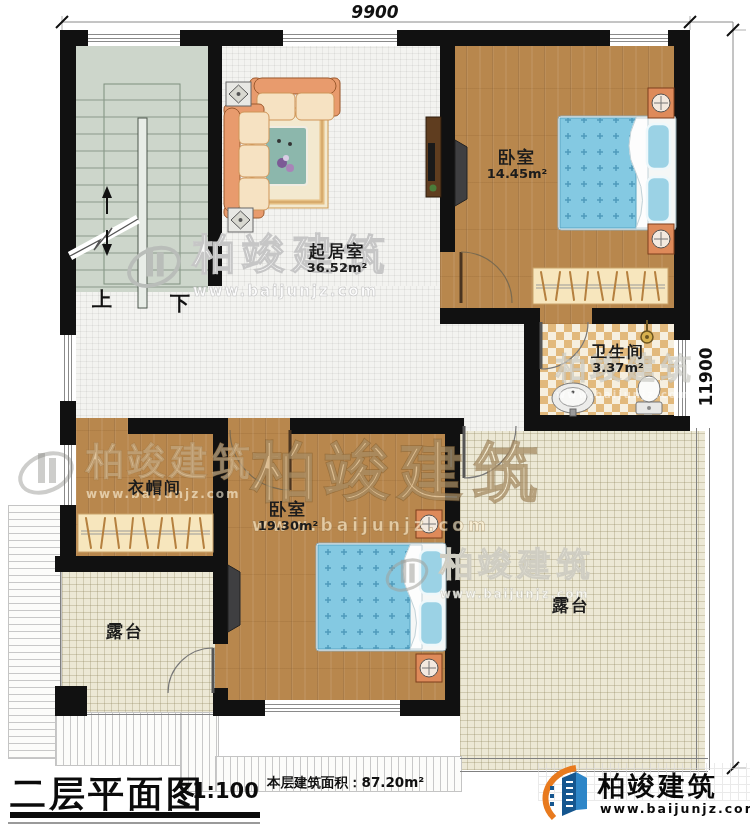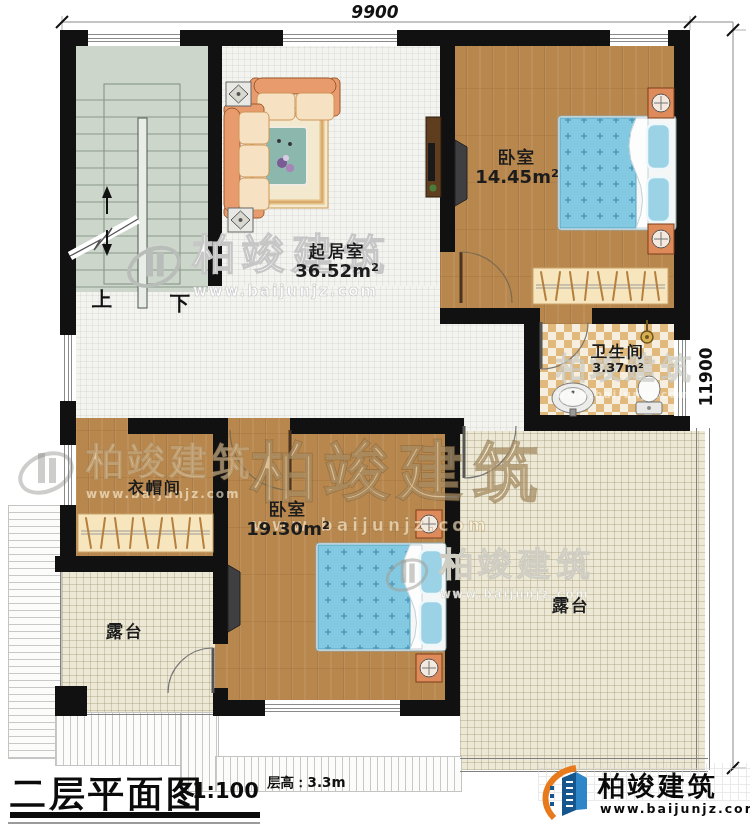--- a/index.html
+++ b/index.html
@@ -25,21 +25,21 @@
   .winh{position:absolute;background:#fff;background-image:
      linear-gradient(180deg,transparent 0 4px,#8a8a8a 4px 5px,transparent 5px 8px,#8a8a8a 8px 9px,transparent 9px 11px,#8a8a8a 11px 12px,transparent 12px 16px);}
   .winv{position:absolute;background:#fff;background-image:
      linear-gradient(90deg,transparent 0 4px,#8a8a8a 4px 5px,transparent 5px 8px,#8a8a8a 8px 9px,transparent 9px 11px,#8a8a8a 11px 12px,transparent 12px 16px);}
   .hatchh{position:absolute;background-color:#fcfcfa;border:1px solid #c4c4c4;background-image:
      repeating-linear-gradient(0deg,#c8c8c8 0 1px,transparent 1px 7px);}
   .hatchv{position:absolute;background-color:#fcfcfa;border:1px solid #c4c4c4;background-image:
      repeating-linear-gradient(90deg,#c8c8c8 0 1px,transparent 1px 7px);}
   .rlabel{position:absolute;text-align:center;font-weight:bold;color:#1c1c1c;line-height:1.1;}
   .rname{font-size:17px;letter-spacing:2px;}
-  .rarea{font-size:18px;}
+  .rarea{font-size:13px;}
   .updown{position:absolute;font-weight:bold;font-size:20px;color:#111;}
   .dimlabel{position:absolute;font-weight:bold;font-size:17px;color:#111;text-align:center;}
   .wm{position:absolute;display:flex;align-items:center;gap:10px;pointer-events:none;white-space:nowrap;}
   .wm .chars{font-weight:bold;display:block;}
   .wm .url{font-weight:bold;display:block;letter-spacing:2px;}
   .wm-a .chars{font-size:42px;letter-spacing:8px;color:rgba(252,252,252,.92);-webkit-text-stroke:1px #c6c6c6;}
   .wm-a .url{font-size:15px;color:rgba(252,252,252,.95);-webkit-text-stroke:.6px #c6c6c6;}
   .wm-b .chars{font-size:38px;letter-spacing:4px;color:rgba(255,246,224,.55);-webkit-text-stroke:1px rgba(150,110,60,.45);}
   .wm-b .url{font-size:12px;color:rgba(255,246,224,.6);}
   .wm-c .chars{font-size:64px;letter-spacing:10px;color:rgba(255,244,214,.5);-webkit-text-stroke:1.4px rgba(120,85,40,.5);}
@@ -355,21 +355,21 @@
 
   <div class="dimlabel" style="left:340px;top:2px;width:70px;font-style:italic;">9900</div>
   <div class="dimlabel" style="left:666px;top:367px;width:80px;transform:rotate(-90deg);">11900</div>
 
   <div class="brand-grid"></div>
   <div class="tb-title">二层平面图</div>
   <div class="tb-scale">1:100</div>
   <div class="tb-line1"></div>
   <div class="tb-line2"></div>
   <div class="tb-info">
-    <div>层高：3.3m</div>
+    <div>本层建筑面积：87.20m²</div>
   </div>
   <svg class="abs" style="left:540px;top:764px;" width="58" height="60" viewBox="0 0 58 60">
     <path d="M14 54 C-4 36 8 8 36 4" stroke="#e87a1e" stroke-width="6" fill="none"></path>
     <path d="M22 14 L36 8 L36 46 L22 52 Z" fill="#15568f"></path>
     <path d="M36 8 L47 14 L47 45 L36 46 Z" fill="#2e86c8"></path>
     <path d="M26 18 h7 M26 24 h7 M26 30 h7 M26 36 h7 M26 42 h7" stroke="#fff" stroke-width="2"></path>
     <path d="M10 22 h4 v4 h-4 z M10 30 h4 v4 h-4 z M10 38 h4 v4 h-4 z" fill="#15568f"></path>
   </svg>
   <div class="brand-name">柏竣建筑</div>
   <div class="brand-url">www.baijunjz.com</div>

